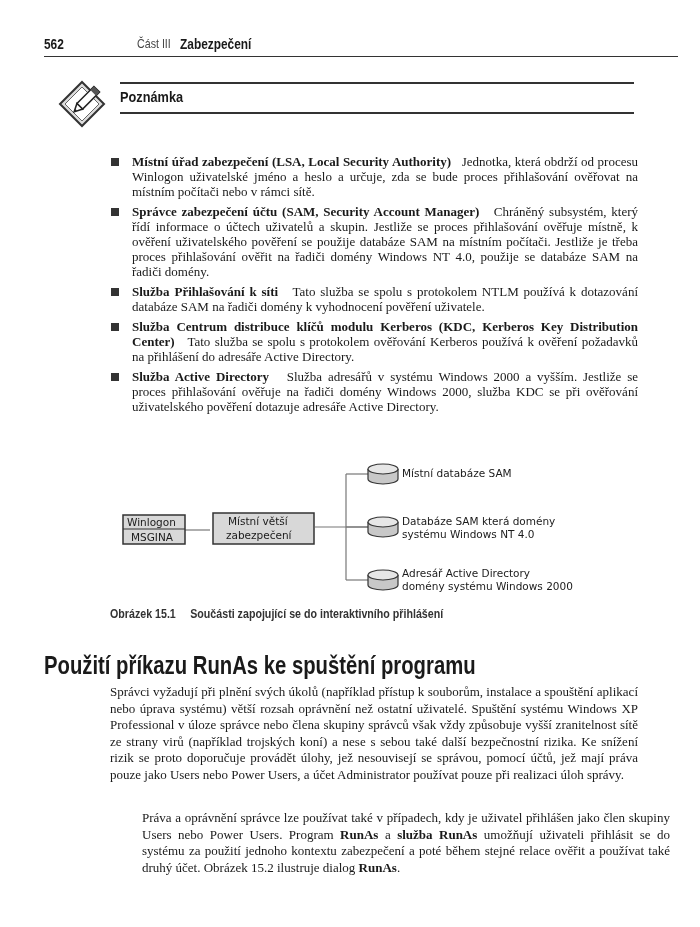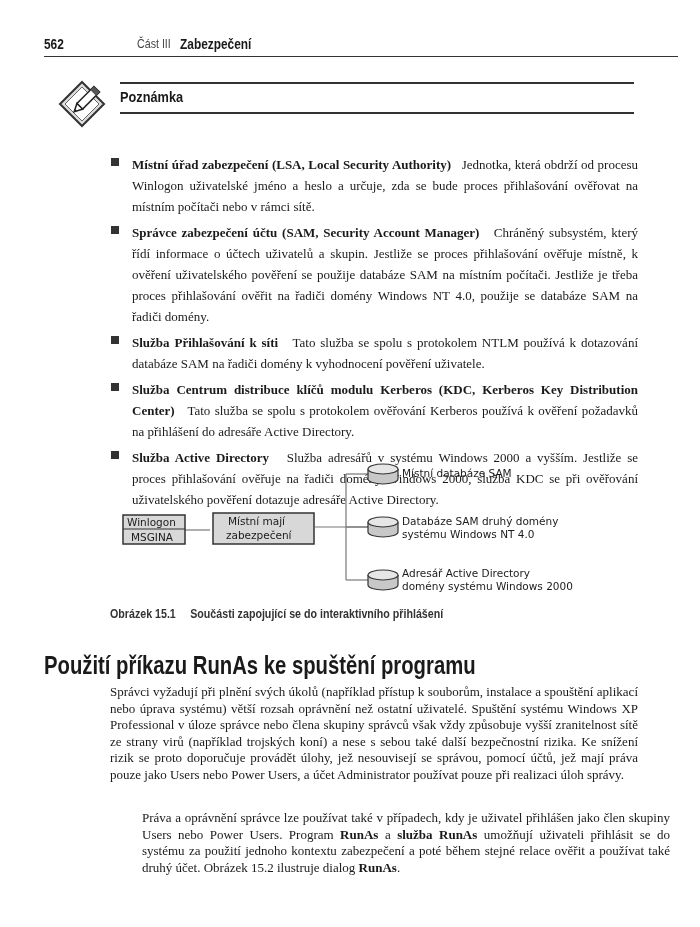--- a/index.html
+++ b/index.html
@@ -14,21 +14,21 @@
   .header .chap { position: absolute; left: 136px; top: 2px; font-size: 14px; font-weight: bold; transform: scaleX(0.85); transform-origin: left; }
 
   
   .note-icon { position: absolute; left: 58px; top: 80px; width: 48px; height: 48px; }
   .note { position: absolute; left: 120px; top: 82px; width: 514px; border-top: 2px solid #333; border-bottom: 2px solid #333; padding: 4px 0 6px 0; text-decoration: underline; }
   .note .title { font-size: 15px; font-weight: bold; transform: scaleX(0.85); transform-origin: left; display: inline-block; }
   .note .text { font-size: 13px; line-height: 16px; margin-top: 1px; text-align: justify; }
 
   
   .bullets { position: absolute; left: 110px; top: 154px; width: 528px; }
-  .bullet { position: relative; padding-left: 22px; font-size: 13px; line-height: 21px; text-align: justify; margin-bottom: 5px; }
+  .bullet { position: relative; padding-left: 22px; font-size: 13px; line-height: 15px; text-align: justify; margin-bottom: 5px; }
   .bullet .sq { position: absolute; left: 1px; top: 4px; width: 8px; height: 8px; background: #333; }
   .bullet .term { font-weight: bold; }
 
   
   .diagram { position: absolute; left: 110px; top: 455px; width: 500px; height: 150px; }
   .diagram svg { position: absolute; left: 0; top: 0; }
   .dlabel { position: absolute; font-family: "DejaVu Sans", sans-serif; font-size: 10.5px; line-height: 13px; color: #1a1a1a; white-space: nowrap; }
 
   
   .caption { position: absolute; left: 110px; top: 606px; font-size: 13px; font-weight: bold; color: #333; white-space: nowrap; transform: scaleX(0.82); transform-origin: left; }
@@ -121,24 +121,24 @@
       <path d="M258,67 v10 a15,5 0 0 0 30,0 v-10"></path>
       <ellipse cx="273" cy="67" rx="15" ry="5" fill="#e6e6e6"></ellipse>
     </g>
     <g fill="#c8c8c8" stroke="#333" stroke-width="1.2">
       <path d="M258,120 v10 a15,5 0 0 0 30,0 v-10"></path>
       <ellipse cx="273" cy="120" rx="15" ry="5" fill="#e6e6e6"></ellipse>
     </g>
   </svg>
   <div class="dlabel" style="left:17px;top:61px;">Winlogon</div>
   <div class="dlabel" style="left:21px;top:76px;">MSGINA</div>
-  <div class="dlabel" style="left:118px;top:60px;">Místní mají</div>
+  <div class="dlabel" style="left:118px;top:60px;">Místní větší</div>
   <div class="dlabel" style="left:116px;top:74px;">zabezpečení</div>
   <div class="dlabel" style="left:292px;top:12px;">Místní databáze SAM</div>
-  <div class="dlabel" style="left:292px;top:60px;">Databáze SAM druhý domény</div>
+  <div class="dlabel" style="left:292px;top:60px;">Databáze SAM která domény</div>
   <div class="dlabel" style="left:292px;top:73px;">systému Windows NT 4.0</div>
   <div class="dlabel" style="left:292px;top:112px;">Adresář Active Directory</div>
   <div class="dlabel" style="left:292px;top:125px;">domény systému Windows 2000</div>
 </div>
 
 <div class="caption sans">
   <span class="num">Obrázek 15.1</span>
   <span>Součásti zapojující se do interaktivního přihlášení</span>
 </div>
 

